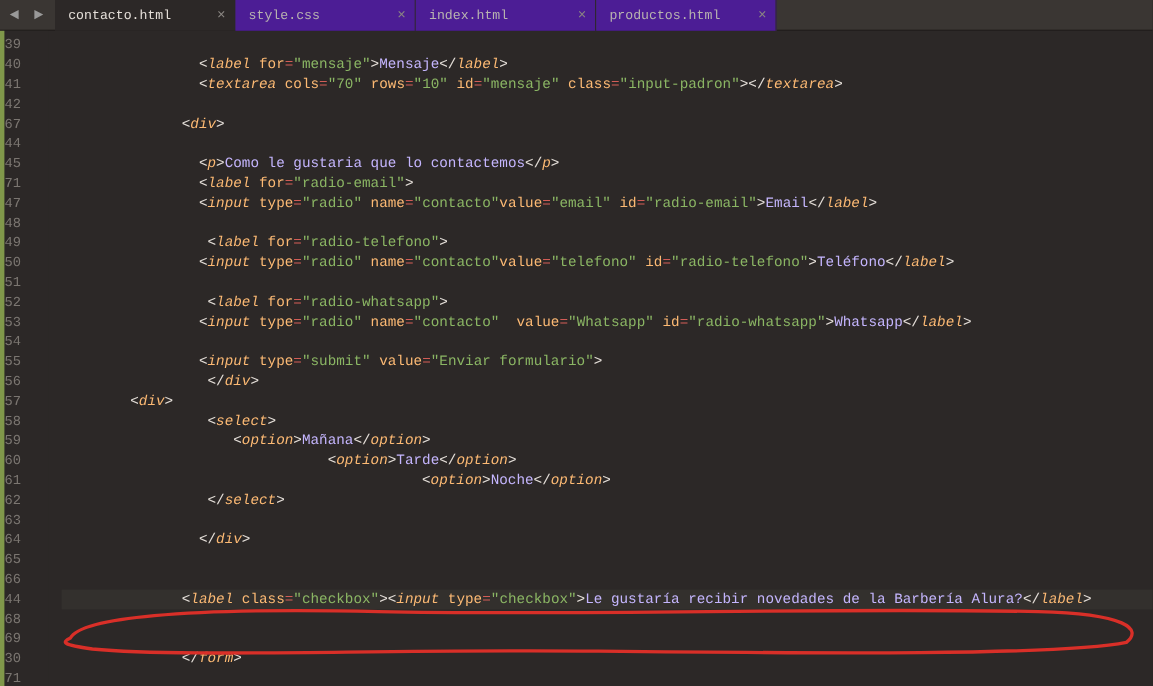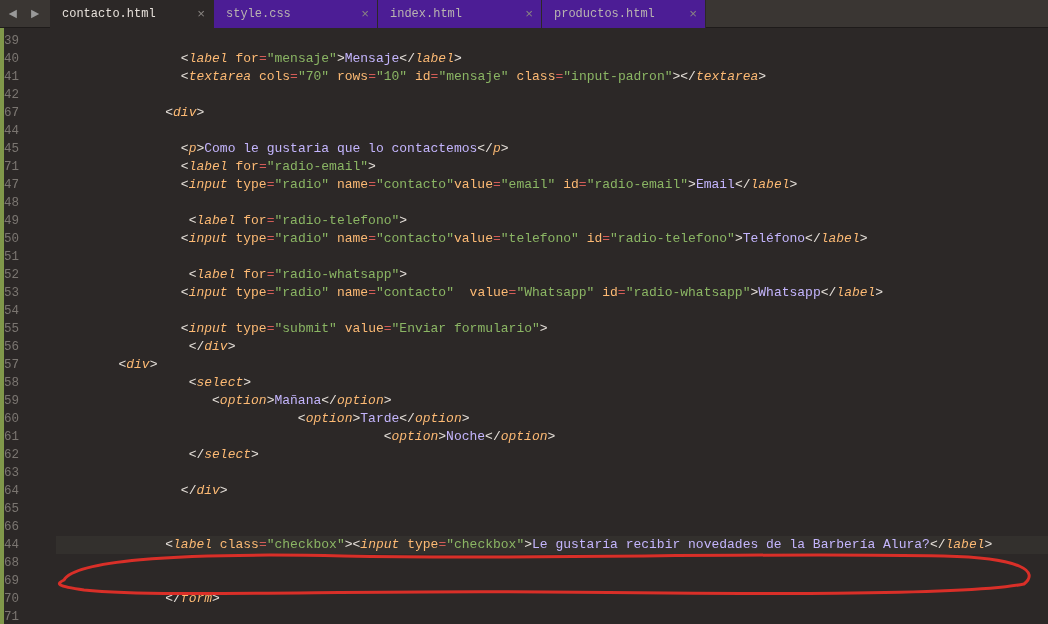--- a/index.html
+++ b/index.html
@@ -150,21 +150,21 @@
       <div>60</div>
       <div>61</div>
       <div>62</div>
       <div>63</div>
       <div>64</div>
       <div>65</div>
       <div>66</div>
       <div>44</div>
       <div>68</div>
       <div>69</div>
-      <div>70</div>
+      <div>30</div>
       <div>71</div>
     </div>
   <div class="code" id="code">
       <div class="line"></div>
       <div class="line">                <span class="b">&lt;</span><span class="t">label</span> <span class="a">for</span><span class="eq">=</span><span class="s">"mensaje"</span><span class="b">&gt;</span><span class="tx">Mensaje</span><span class="b">&lt;/</span><span class="t">label</span><span class="b">&gt;</span></div>
       <div class="line">                <span class="b">&lt;</span><span class="t">textarea</span> <span class="a">cols</span><span class="eq">=</span><span class="s">"70"</span> <span class="a">rows</span><span class="eq">=</span><span class="s">"10"</span> <span class="a">id</span><span class="eq">=</span><span class="s">"mensaje"</span> <span class="a">class</span><span class="eq">=</span><span class="s">"input-padron"</span><span class="b">&gt;</span><span class="tx"></span><span class="b">&lt;/</span><span class="t">textarea</span><span class="b">&gt;</span></div>
       <div class="line"></div>
       <div class="line">              <span class="b">&lt;</span><span class="t">div</span><span class="b">&gt;</span></div>
       <div class="line"></div>
       <div class="line">                <span class="b">&lt;</span><span class="t">p</span><span class="b">&gt;</span><span class="tx">Como le gustaria que lo contactemos</span><span class="b">&lt;/</span><span class="t">p</span><span class="b">&gt;</span></div>

